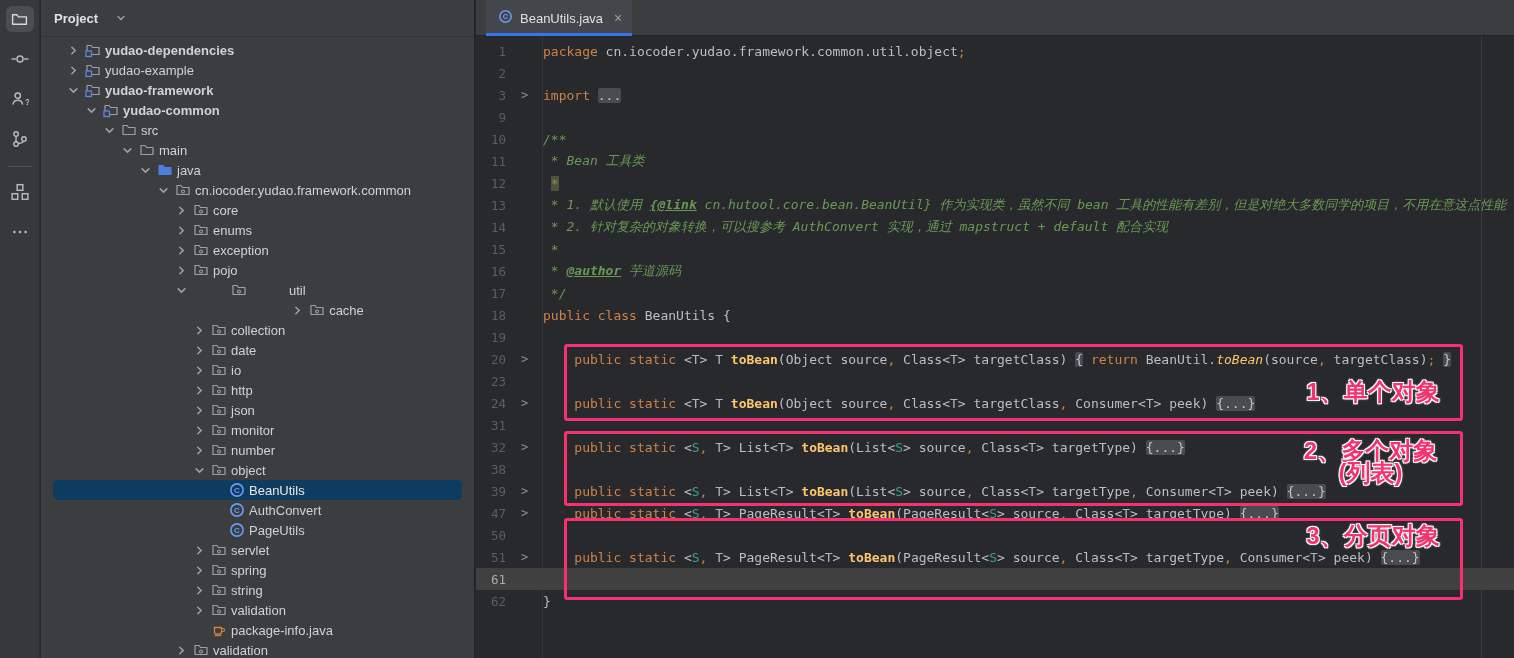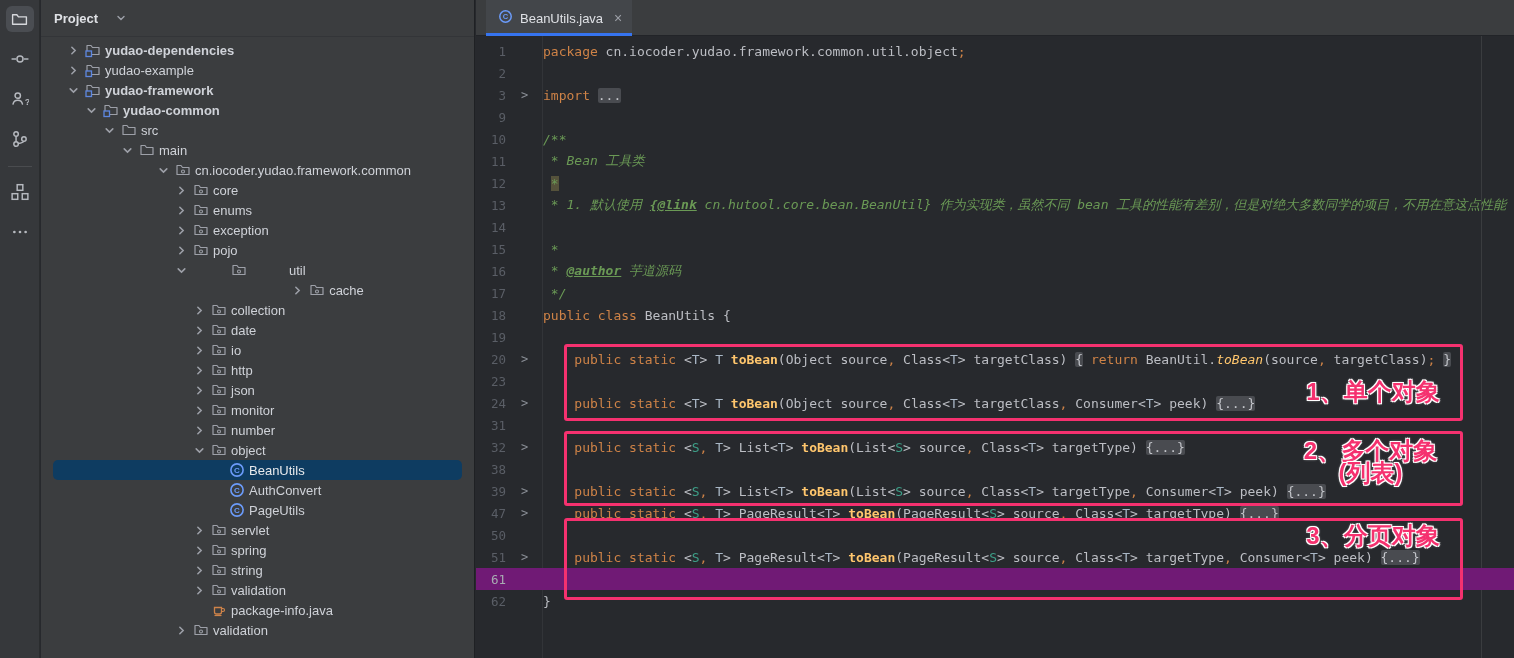--- a/index.html
+++ b/index.html
@@ -31,21 +31,21 @@
   .tab-underline { position:absolute; left:0; bottom:0; height:3px; width:100%; }
   .tab .close { color:#9DA0A8; font-size:14px; margin-left:4px; }
 
   
   .editor { position:absolute; left:476px; top:36px; right:0; bottom:0; background:#27292D; }
   .gutter-line { position:absolute; left:66px; top:0; bottom:0; width:1px; background:#323438; }
   .guide-line { position:absolute; left:1005px; top:0; bottom:0; width:1px; background:#3A3C3F; }
   .editor-content { position:absolute; inset:0; padding-top:4px; }
   .erow { height:22px; display:flex; align-items:center; white-space:pre;
           font-family:"DejaVu Sans Mono", monospace; font-size:13px; }
-  .erow.caret { background:#701a75; }
+  .erow.caret { background:#404040; }
   .num { width:30px; min-width:30px; text-align:right; color:#5A5E66; font-size:12.5px; }
   .foldslot { width:37px; min-width:37px; text-align:center; color:#8A8E96; font-size:12px; }
   .code { padding-left:0; }
   .k  { color:#CF8347; }
   .p  { color:#BCBEC4; }
   .m  { color:#FFC66D; font-weight:700; }
   .mi { color:#FFC66D; font-style:italic; }
   .s  { color:#3D9E87; }
   .t  { color:#A9B7C6; }
   .c  { color:#6A9955; font-style:italic; }
@@ -207,20 +207,33 @@
               <polyline points="2,3.5 5,6.5 8,3.5" fill="none" stroke="currentColor" stroke-width="1.4" stroke-linecap="round"></polyline>
             </svg>
           </span>
           <span class="slot">
             <svg width="16" height="16" viewBox="0 0 16 16">
               <path d="M2 3.5 h4 l1.5 2 h6.5 v7 h-12 z" fill="none" stroke="#9DA0A8" stroke-width="1.2" stroke-linejoin="round"></path>
             </svg>
           </span>
           <span class="lbl">main</span>
         </div>
+        <div class="trow" style="padding-left: 82px;">
+          <span class="slot">
+            <svg width="11" height="11" viewBox="0 0 10 10">
+              <polyline points="2,3.5 5,6.5 8,3.5" fill="none" stroke="currentColor" stroke-width="1.4" stroke-linecap="round"></polyline>
+            </svg>
+          </span>
+          <span class="slot">
+            <svg width="16" height="16" viewBox="0 0 16 16">
+              <path d="M2 3.5 h4 l1.5 2 h6.5 v7 h-12 z" fill="#4E7DE0" stroke="#4E7DE0" stroke-width="1.2" stroke-linejoin="round"></path>
+            </svg>
+          </span>
+          <span class="lbl">java</span>
+        </div>
         <div class="trow" style="padding-left: 100px;">
           <span class="slot">
             <svg width="11" height="11" viewBox="0 0 10 10">
               <polyline points="2,3.5 5,6.5 8,3.5" fill="none" stroke="currentColor" stroke-width="1.4" stroke-linecap="round"></polyline>
             </svg>
           </span>
           <span class="slot">
             <svg width="16" height="16" viewBox="0 0 16 16">
               <path d="M2 3.5 h4 l1.5 2 h6.5 v7 h-12 z" fill="none" stroke="#9DA0A8" stroke-width="1.2" stroke-linejoin="round"></path>
               <circle cx="8" cy="9.5" r="1.5" fill="none" stroke="#9DA0A8" stroke-width="1.1"></circle>
@@ -557,21 +570,21 @@
     <div class="guide-line"></div>
     <div class="editor-content" id="editor-content">
         <div class="erow"><span class="num">1</span><span class="foldslot"></span><span class="code"><span class="k">package</span><span class="p"> cn.iocoder.yudao.framework.common.util.object</span><span class="k">;</span></span></div>
         <div class="erow"><span class="num">2</span><span class="foldslot"></span><span class="code"></span></div>
         <div class="erow"><span class="num">3</span><span class="foldslot">&gt;</span><span class="code"><span class="k">import</span><span class="p"> </span><span class="f">...</span></span></div>
         <div class="erow"><span class="num">9</span><span class="foldslot"></span><span class="code"></span></div>
         <div class="erow"><span class="num">10</span><span class="foldslot"></span><span class="code"><span class="c">/**</span></span></div>
         <div class="erow"><span class="num">11</span><span class="foldslot"></span><span class="code"><span class="c"> * Bean 工具类</span></span></div>
         <div class="erow"><span class="num">12</span><span class="foldslot"></span><span class="code"><span class="c"> </span><span class="hl">*</span></span></div>
         <div class="erow"><span class="num">13</span><span class="foldslot"></span><span class="code"><span class="c"> * 1. 默认使用 </span><span class="cb">{@link</span><span class="c"> cn.hutool.core.bean.BeanUtil} 作为实现类，虽然不同 bean 工具的性能有差别，但是对绝大多数同学的项目，不用在意这点性能</span></span></div>
-        <div class="erow"><span class="num">14</span><span class="foldslot"></span></div>
+        <div class="erow"><span class="num">14</span><span class="foldslot"></span><span class="code"><span class="c"> * 2. 针对复杂的对象转换，可以搜参考 AuthConvert 实现，通过 mapstruct + default 配合实现</span></span></div>
         <div class="erow"><span class="num">15</span><span class="foldslot"></span><span class="code"><span class="c"> *</span></span></div>
         <div class="erow"><span class="num">16</span><span class="foldslot"></span><span class="code"><span class="c"> * </span><span class="cb">@author</span><span class="c"> 芋道源码</span></span></div>
         <div class="erow"><span class="num">17</span><span class="foldslot"></span><span class="code"><span class="c"> */</span></span></div>
         <div class="erow"><span class="num">18</span><span class="foldslot"></span><span class="code"><span class="k">public class </span><span class="p">BeanUtils {</span></span></div>
         <div class="erow"><span class="num">19</span><span class="foldslot"></span><span class="code"></span></div>
         <div class="erow"><span class="num">20</span><span class="foldslot">&gt;</span><span class="code"><span class="p">    </span><span class="k">public static</span><span class="p"> &lt;</span><span class="t">T</span><span class="p">&gt; </span><span class="t">T</span><span class="p"> </span><span class="m">toBean</span><span class="p">(Object source</span><span class="k">,</span><span class="p"> Class&lt;</span><span class="t">T</span><span class="p">&gt; targetClass) </span><span class="f">{</span><span class="p"> </span><span class="k">return</span><span class="p"> BeanUtil.</span><span class="mi">toBean</span><span class="p">(source</span><span class="k">,</span><span class="p"> targetClass)</span><span class="k">;</span><span class="p"> </span><span class="f">}</span></span></div>
         <div class="erow"><span class="num">23</span><span class="foldslot"></span><span class="code"></span></div>
         <div class="erow"><span class="num">24</span><span class="foldslot">&gt;</span><span class="code"><span class="p">    </span><span class="k">public static</span><span class="p"> &lt;</span><span class="t">T</span><span class="p">&gt; </span><span class="t">T</span><span class="p"> </span><span class="m">toBean</span><span class="p">(Object source</span><span class="k">,</span><span class="p"> Class&lt;</span><span class="t">T</span><span class="p">&gt; targetClass</span><span class="k">,</span><span class="p"> Consumer&lt;</span><span class="t">T</span><span class="p">&gt; peek) </span><span class="f">{...}</span></span></div>
         <div class="erow"><span class="num">31</span><span class="foldslot"></span><span class="code"></span></div>
         <div class="erow"><span class="num">32</span><span class="foldslot">&gt;</span><span class="code"><span class="p">    </span><span class="k">public static</span><span class="p"> &lt;</span><span class="s">S</span><span class="k">,</span><span class="p"> </span><span class="t">T</span><span class="p">&gt; List&lt;</span><span class="t">T</span><span class="p">&gt; </span><span class="m">toBean</span><span class="p">(List&lt;</span><span class="s">S</span><span class="p">&gt; source</span><span class="k">,</span><span class="p"> Class&lt;</span><span class="t">T</span><span class="p">&gt; targetType) </span><span class="f">{...}</span></span></div>

